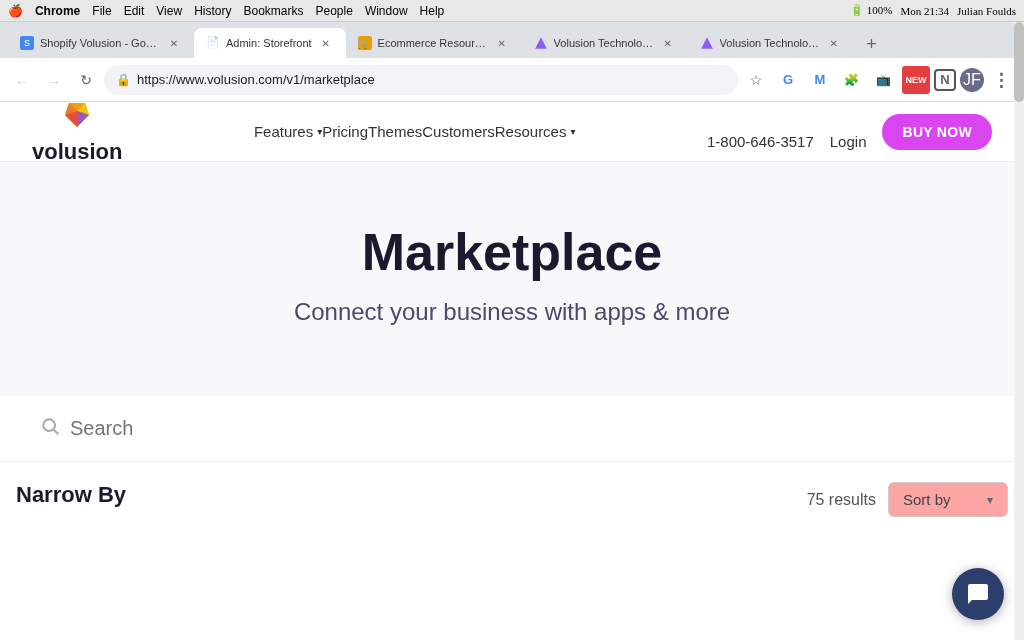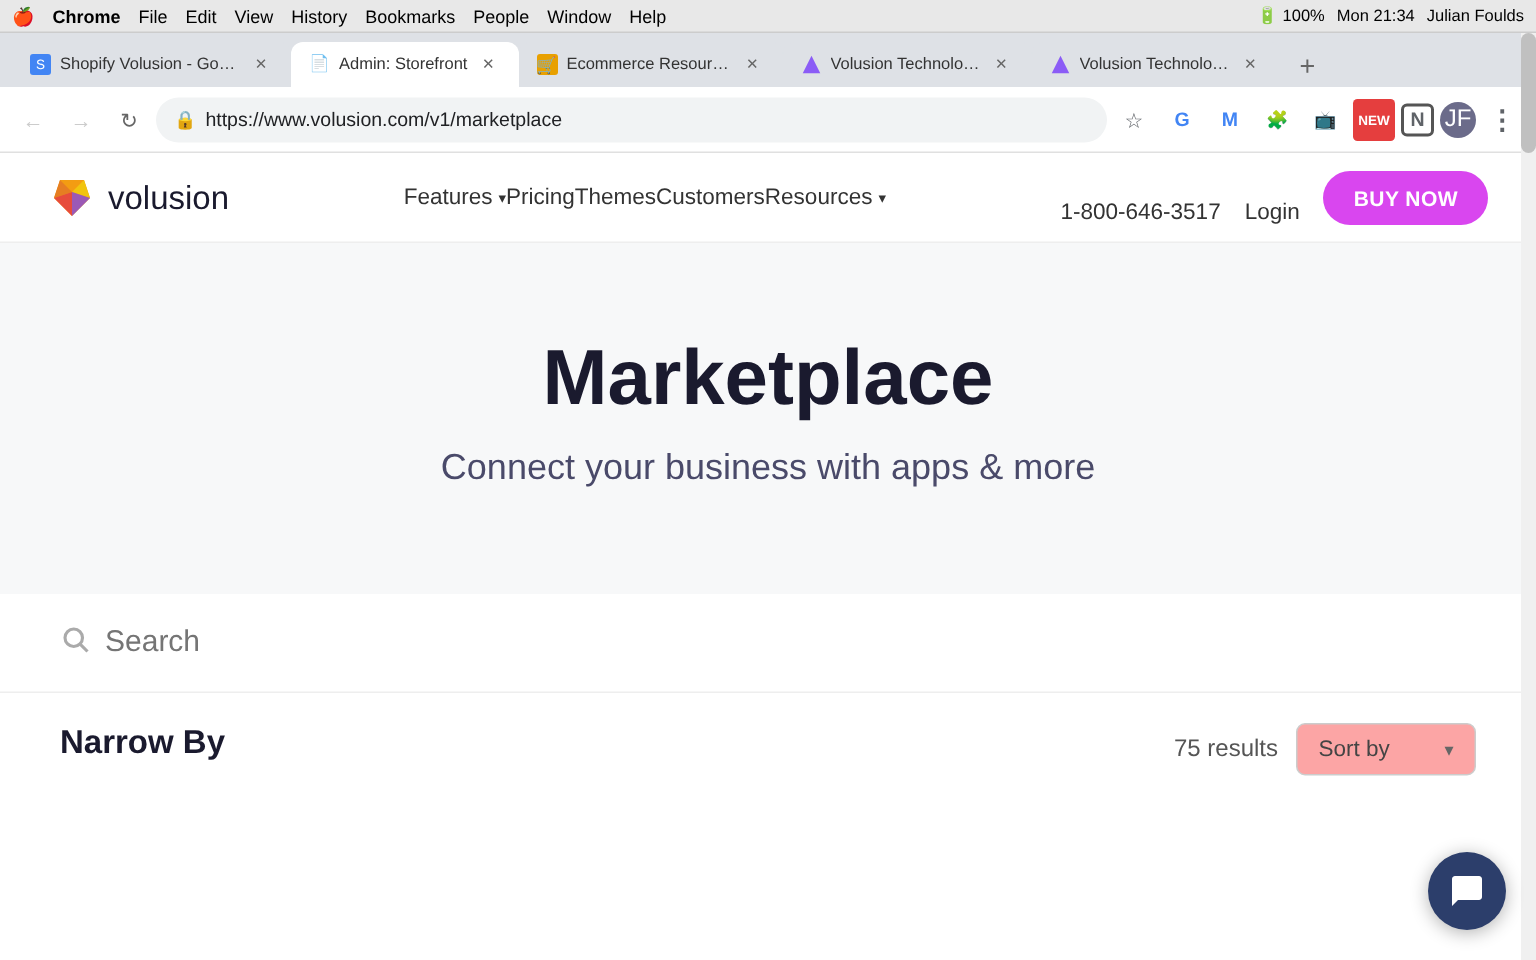--- a/index.html
+++ b/index.html
@@ -11,21 +11,21 @@
       background: #e8e8e8;
       display: flex;
       align-items: center;
       padding: 0 8px;
       font-size: 12px;
       color: #000;
       justify-content: space-between;
       border-bottom: 1px solid #ccc;
     }
     .mac-menubar-left { display: flex; align-items: center; gap: 12px; }
-    .mac-menubar-right { display: flex; align-items: center; gap: 8px; font-size: 11px; }
+    .mac-menubar-right { display: flex; align-items: center; gap: 8px; font-size: 11px; font-family: Liberation Serif, serif; }
 
     
     .chrome-tabbar {
       height: 36px;
       background: #dee1e6;
       display: flex;
       align-items: flex-end;
       padding: 0 8px;
     }
     .tab {
@@ -136,22 +136,23 @@
       align-items: center;
       padding: 0 32px;
       border-bottom: 1px solid #eee;
       justify-content: space-between;
     }
     .volusion-logo {
       display: flex;
       align-items: center;
       gap: 8px;
       font-size: 22px;
-      font-weight: 400;
+      font-weight: 700;
       color: #1a1a2e;
+      flex-direction: column;
     }
     .logo-diamond {
       width: 32px;
       height: 32px;
     }
     .nav-links {
       display: flex;
       align-items: center;
     }
     .nav-link {
@@ -227,21 +228,21 @@
       color: #aaa;
       border: none;
       outline: none;
       background: transparent;
       flex: 1;
     }
 
     
     .results-section {
       background: #fff;
-      padding: 20px 40px;
+      padding: 20px 16px;
       display: flex;
       align-items: flex-start;
       justify-content: space-between;
       text-align: right;
     }
     .narrow-by {
       font-size: 22px;
       font-weight: 700;
       color: #1a1a2e;
     }

